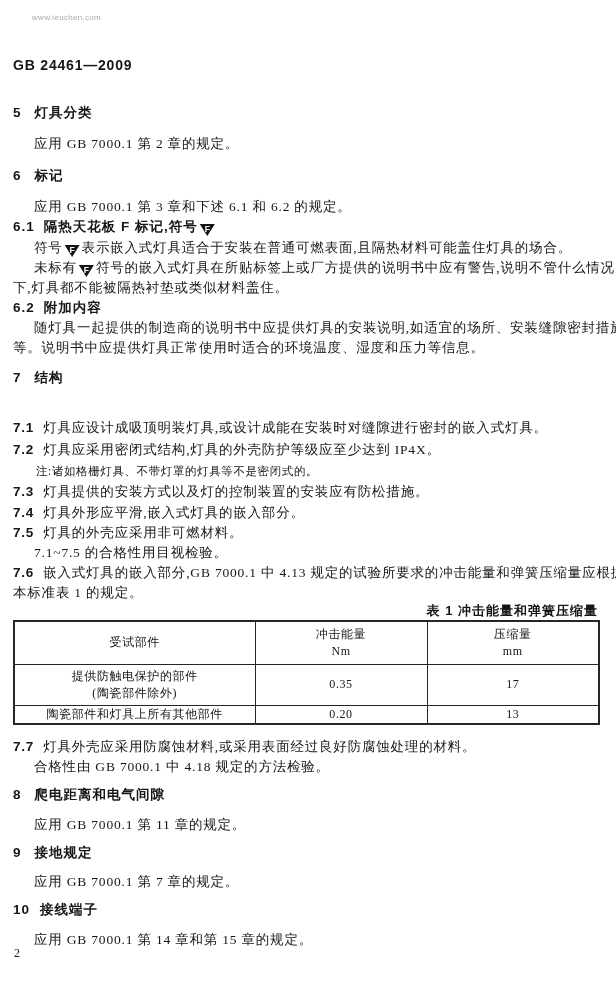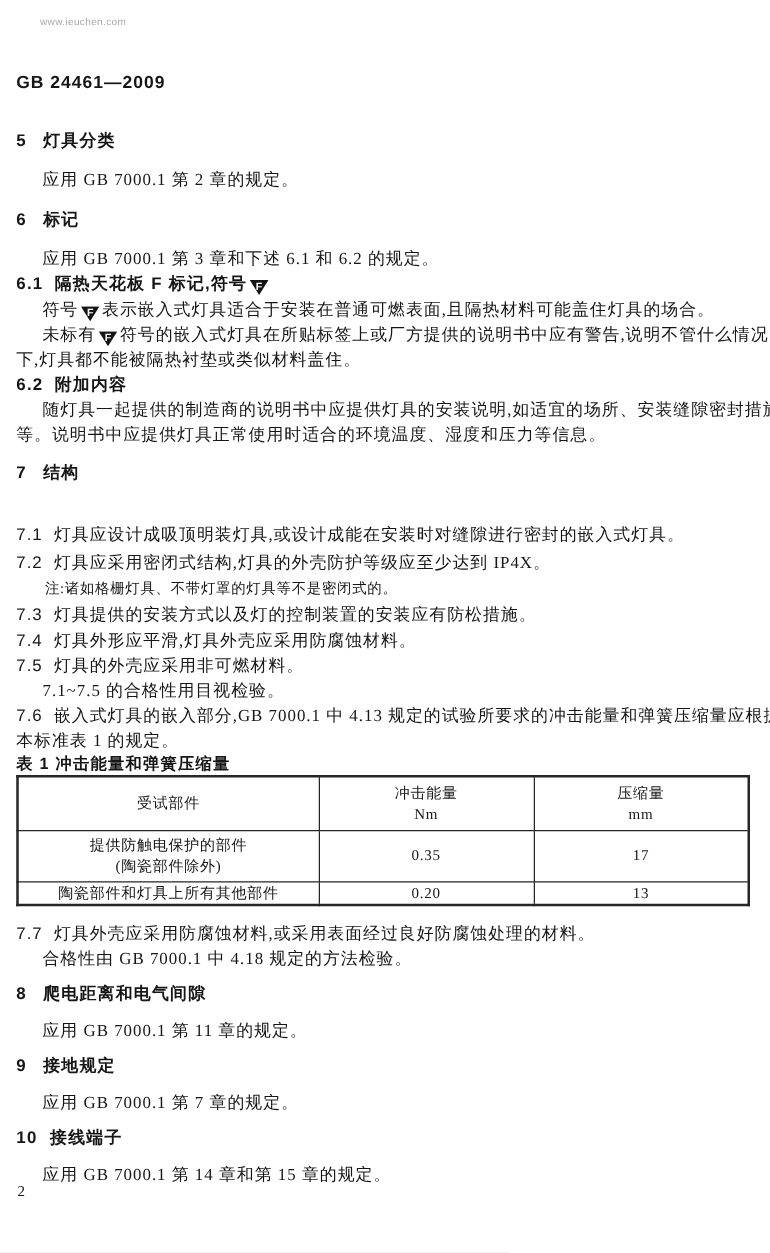--- a/index.html
+++ b/index.html
@@ -10,37 +10,37 @@
     font-family:"Liberation Serif","DejaVu Serif",serif;
     color:#161616;
   }
   .ln { position:absolute; left:13px; width:592px; white-space:nowrap;
         font-size:13.5px; letter-spacing:0.8px; line-height:20px; }
   .indent { padding-left:21px; }
   .heading { font-family:"Liberation Sans","DejaVu Sans",sans-serif;
              font-weight:bold; font-size:13.5px; letter-spacing:1px; }
   .heading .num { display:inline-block; margin-right:13px; }
   .clause .cnum { font-family:"Liberation Sans","DejaVu Sans",sans-serif;
-                  font-weight:normal; display:inline-block; margin-right:9px; }
+                  font-weight:bold; display:inline-block; margin-right:9px; }
   .watermark { position:absolute; left:32px; top:13px; font-size:8px;
                color:#a9a9a9; letter-spacing:0.3px;
                font-family:"Liberation Sans","DejaVu Sans",sans-serif; }
   .docnum { position:absolute; left:13px; top:57px;
             font-family:"Liberation Sans","DejaVu Sans",sans-serif;
             font-weight:bold; font-size:14px; letter-spacing:0.8px; }
   .note { font-size:11.5px; padding-left:23px; letter-spacing:0.6px; }
   .fmark {
     display:inline-block; width:15px; height:12px; margin:0 2px;
     background:#141414; clip-path:polygon(0 0,100% 0,50% 100%);
     color:#ffffff; font-size:8.5px; font-weight:bold; text-align:center;
     line-height:10px; vertical-align:-1px;
     font-family:"Liberation Sans","DejaVu Sans",sans-serif; letter-spacing:0;
   }
   .tbl-title { position:absolute; left:13px; top:602px; width:585px;
-               text-align:left; font-family:"Liberation Sans","DejaVu Sans",sans-serif;
+               text-align:right; font-family:"Liberation Sans","DejaVu Sans",sans-serif;
                font-weight:bold; font-size:13px; letter-spacing:1px; }
   table.t1 { position:absolute; left:13px; top:620px; width:587px;
              border-collapse:collapse; table-layout:fixed;
              font-size:12px; letter-spacing:0.6px; }
   table.t1 td { border:1px solid #262626; text-align:center;
                 vertical-align:middle; padding:0; }
   table.t1 { border:2px solid #262626; }
   .hrow td { height:43px; }
   .r1 td { height:41px; }
   .r2 td { height:16px; }
@@ -91,21 +91,21 @@
     <span class="cnum">7.1</span><span>灯具应设计成吸顶明装灯具,或设计成能在安装时对缝隙进行密封的嵌入式灯具。</span>
   </div>
   <div class="ln clause" style="top:440px">
     <span class="cnum">7.2</span><span>灯具应采用密闭式结构,灯具的外壳防护等级应至少达到 IP4X。</span>
   </div>
   <div class="ln note" style="top:461px">注:诸如格栅灯具、不带灯罩的灯具等不是密闭式的。</div>
   <div class="ln clause" style="top:482px">
     <span class="cnum">7.3</span><span>灯具提供的安装方式以及灯的控制装置的安装应有防松措施。</span>
   </div>
   <div class="ln clause" style="top:503px">
-    <span class="cnum">7.4</span><span>灯具外形应平滑,灯具外壳应采用防腐蚀材料。</span>
+    <span class="cnum">7.4</span><span>灯具外形应平滑,嵌入式灯具的嵌入部分。</span>
   </div>
   <div class="ln clause" style="top:523px">
     <span class="cnum">7.5</span><span>灯具的外壳应采用非可燃材料。</span>
   </div>
   <div class="ln indent" style="top:543px">7.1~7.5 的合格性用目视检验。</div>
   <div class="ln clause" style="top:563px">
     <span class="cnum">7.6</span><span>嵌入式灯具的嵌入部分,GB 7000.1 中 4.13 规定的试验所要求的冲击能量和弹簧压缩量应根据</span>
   </div>
   <div class="ln" style="top:583px">本标准表 1 的规定。</div>
 

